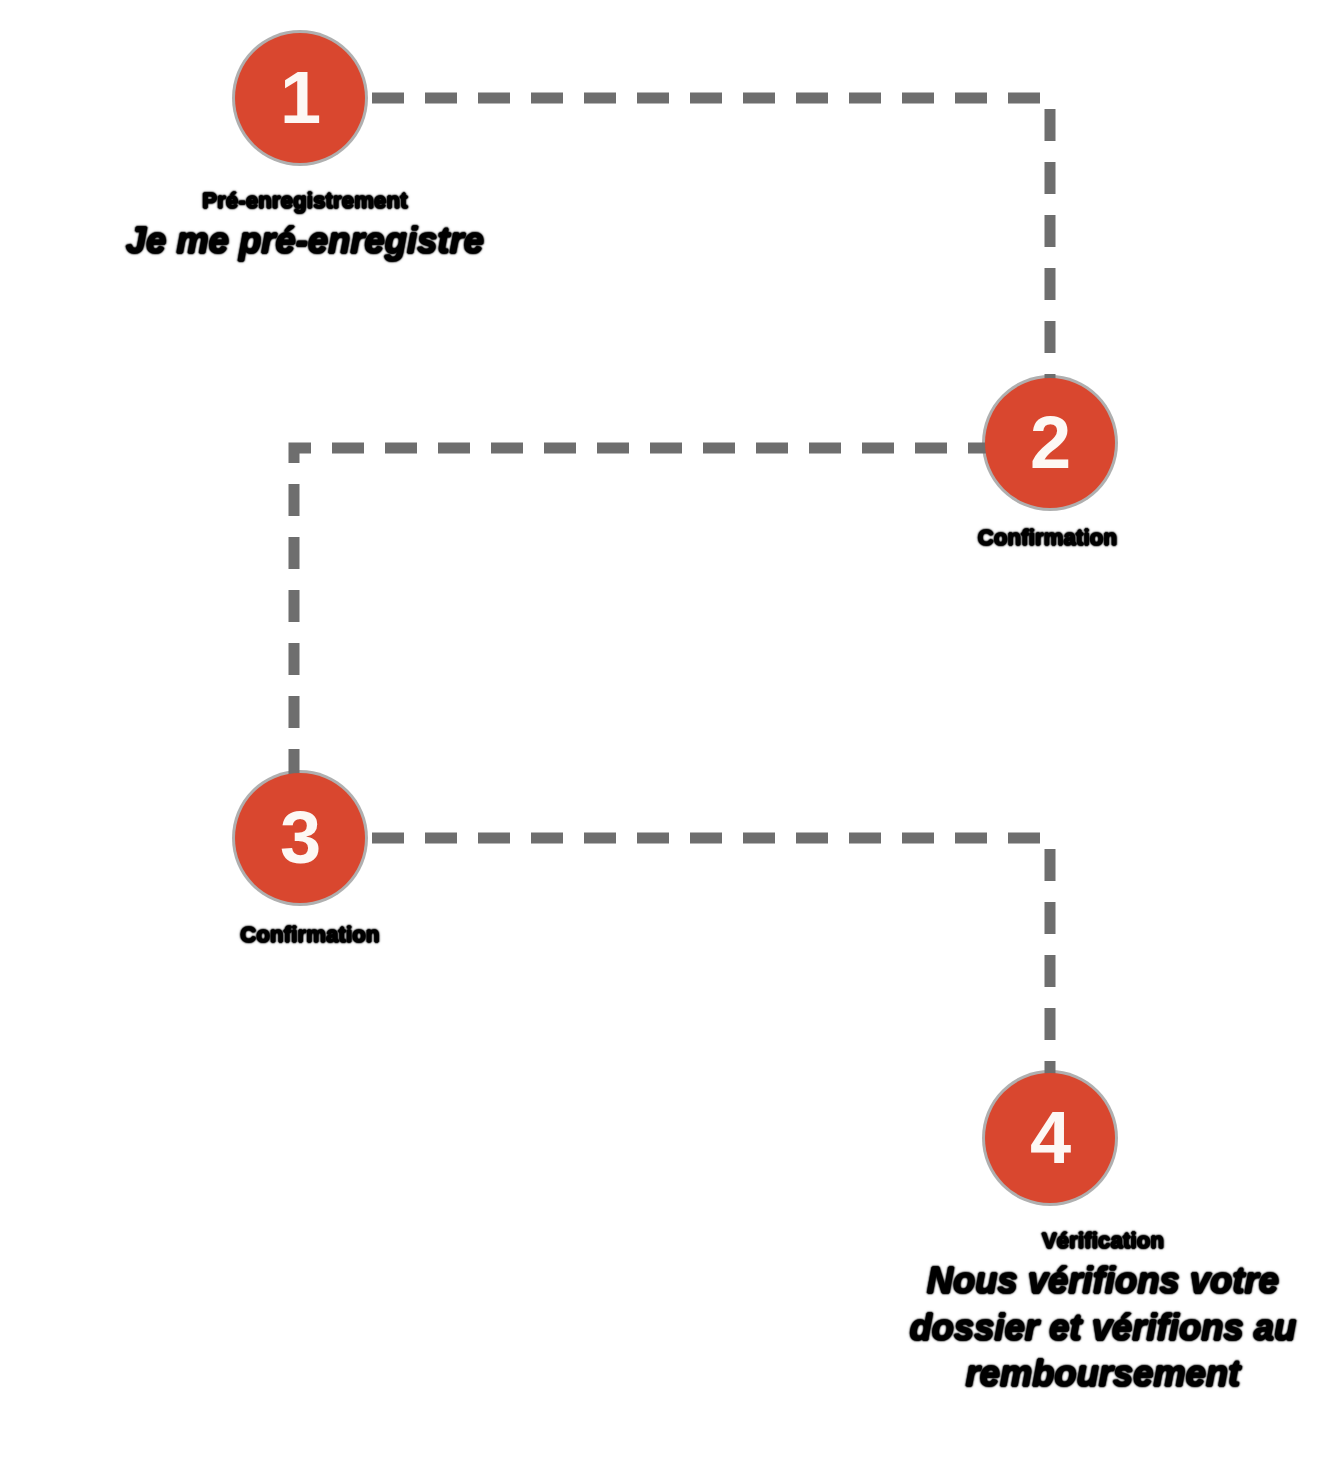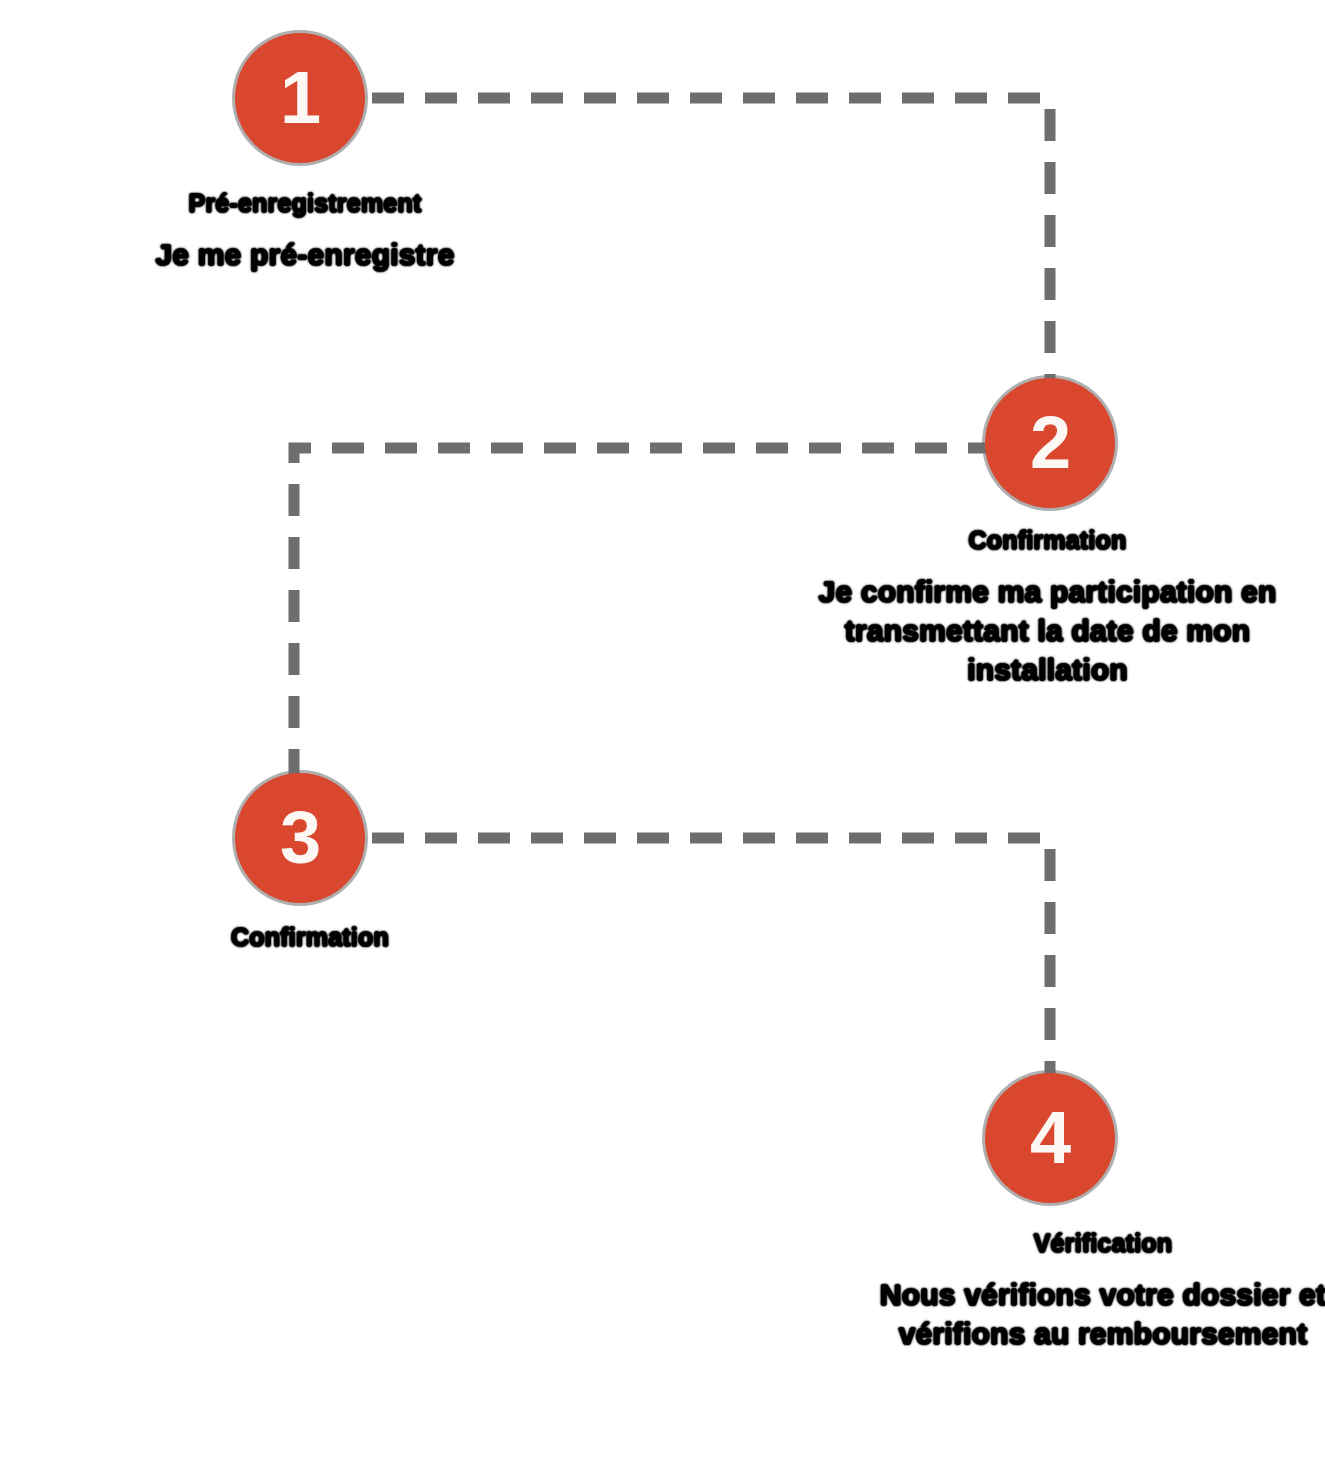--- a/index.html
+++ b/index.html
@@ -54,46 +54,47 @@
     font-family: "Liberation Sans", sans-serif;
   }
 
   .step-text {
     position: absolute;
     text-align: center;
     z-index: 3;
   }
 
   .step-title {
-    font-size: 25px;
+    font-size: 22px;
     font-weight: bold;
     color: #000000;
     line-height: 1.22;
     letter-spacing: 0.2px;
     margin: 0 0 2px 0;
     
     text-shadow:
       0 0 1.6px #000, 0 0 1.6px #000, 0 0 1.6px #000,
       0.9px 0 1.4px #000, -0.9px 0 1.4px #000,
       0 0.9px 1.4px #000, 0 -0.9px 1.4px #000,
       0 0 3.2px rgba(0,0,0,0.95);
   }
 
   .step-desc {
-    font-size: 30px;
+    font-size: 36px;
     font-weight: bold;
     color: #000000;
     line-height: 1.30;
     letter-spacing: 0.2px;
-    margin: 16px;
+    margin: 3px;
     text-shadow:
       0 0 1.6px #000, 0 0 1.6px #000, 0 0 1.6px #000,
       0.9px 0 1.4px #000, -0.9px 0 1.4px #000,
       0 0.9px 1.4px #000, 0 -0.9px 1.4px #000,
       0 0 3.2px rgba(0,0,0,0.95);
+    font-style: italic;
   }
 
   
   #badge-1 { left: 235px; top: 33px; }
   #text-1  { left: 40px;  top: 188px; width: 530px; }
 
   #badge-2 { left: 985px; top: 378px; }
   #text-2  { left: 775px; top: 525px; width: 545px; text-align: center; }
 
   #badge-3 { left: 235px; top: 773px; }
@@ -122,21 +123,20 @@
   <div class="step-text" id="text-1">
     <p class="step-title">Pré-enregistrement</p>
     <p class="step-desc">Je me pré-enregistre</p>
   </div>
 
   <div class="step-badge" id="badge-2">
     <span class="step-badge-number">2</span>
   </div>
   <div class="step-text" id="text-2">
     <p class="step-title">Confirmation</p>
-    <p class="step-desc">Je confirme ma participation en transmettant la date de mon installation</p>
   </div>
 
   <div class="step-badge" id="badge-3">
     <span class="step-badge-number">3</span>
   </div>
   <div class="step-text" id="text-3">
     <p class="step-title">Confirmation</p>
   </div>
 
   <div class="step-badge" id="badge-4">

